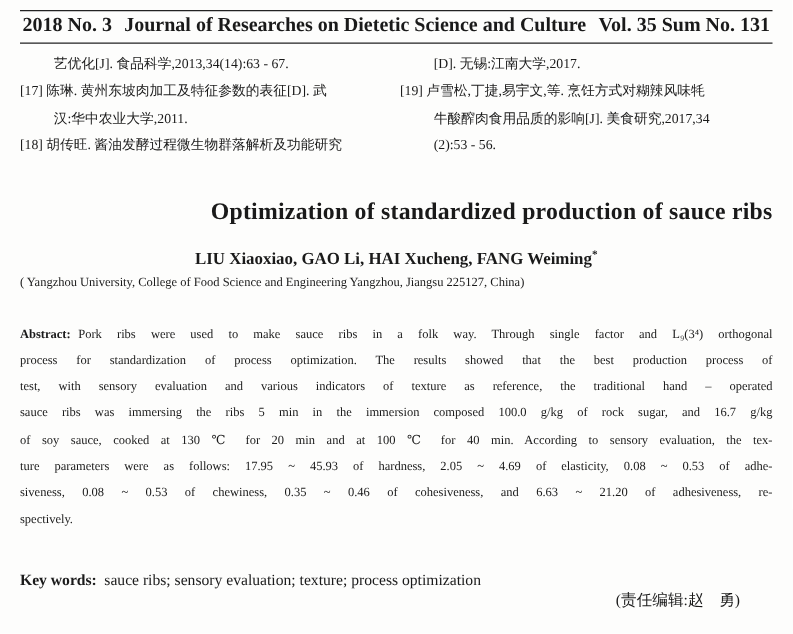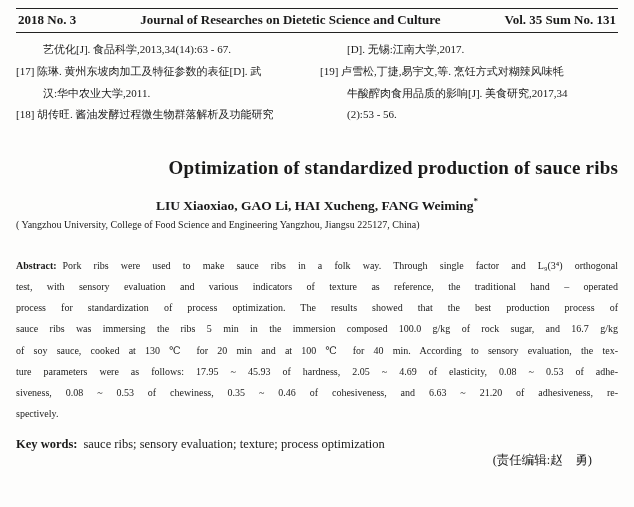--- a/index.html
+++ b/index.html
@@ -17,21 +17,21 @@
   
   .jheader {
     margin-top: 8px;
     border-top: 1.5px solid #222;
     border-bottom: 1.5px solid #222;
     display: flex;
     align-items: center;
     justify-content: space-between;
     padding: 3px 2px 4px 2px;
     font-weight: bold;
-    font-size: 13px;
+    font-size: 16px;
   }
   .jheader .issue   { flex: 0 0 auto; }
   .jheader .journal { flex: 1 1 auto; text-align: center; }
   .jheader .volume  { flex: 0 0 auto; }
   
   .refs {
     margin-top: 6px;
     display: flex;
     justify-content: space-between;
     font-size: 11px;
@@ -69,21 +69,21 @@
   }
   .abs-line {
     text-align: justify;
     text-align-last: justify;
     white-space: normal;
   }
   .abs-line.last { text-align: left; text-align-last: auto; font-family: Liberation Serif, serif; }
   .abs-label { font-weight: bold; margin-right: 6px; }
   
   .keywords {
-    margin-top: 13px;
+    margin-top: 31px;
     font-size: 12.5px;
   }
   .kw-label { font-weight: bold; margin-right: 6px; }
   
   .editor-note {
     text-align: right;
     padding-right: 26px;
     font-size: 12.5px;
   }
 </style>
@@ -118,22 +118,22 @@
   <div class="authors">
     <span>LIU Xiaoxiao, GAO Li, HAI Xucheng, FANG Weiming</span><sup>*</sup>
   </div>
 
   <div class="affiliation">( Yangzhou University, College of Food Science and Engineering Yangzhou, Jiangsu 225127, China)</div>
 
   <div class="abstract">
     <div class="abs-line">
       <span class="abs-label">Abstract:</span><span>Pork ribs were used to make sauce ribs in a folk way. Through single factor and L₉(3⁴) orthogonal</span>
     </div>
+    <div class="abs-line">process for standardization of process optimization. The results showed that the best production process of</div>
     <div class="abs-line">test, with sensory evaluation and various indicators of texture as reference, the traditional hand – operated</div>
-    <div class="abs-line">process for standardization of process optimization. The results showed that the best production process of</div>
     <div class="abs-line">sauce ribs was immersing the ribs 5 min in the immersion composed 100.0 g/kg of rock sugar, and 16.7 g/kg</div>
     <div class="abs-line">of soy sauce, cooked at 130 ℃ for 20 min and at 100 ℃ for 40 min. According to sensory evaluation, the tex-</div>
     <div class="abs-line">ture parameters were as follows: 17.95 ~ 45.93 of hardness, 2.05 ~ 4.69 of elasticity, 0.08 ~ 0.53 of adhe-</div>
     <div class="abs-line">siveness, 0.08 ~ 0.53 of chewiness, 0.35 ~ 0.46 of cohesiveness, and 6.63 ~ 21.20 of adhesiveness, re-</div>
     <div class="abs-line last">spectively.</div>
   </div>
 
   <div class="keywords">
     <span class="kw-label">Key words:</span><span>sauce ribs; sensory evaluation; texture; process optimization</span>
   </div>

